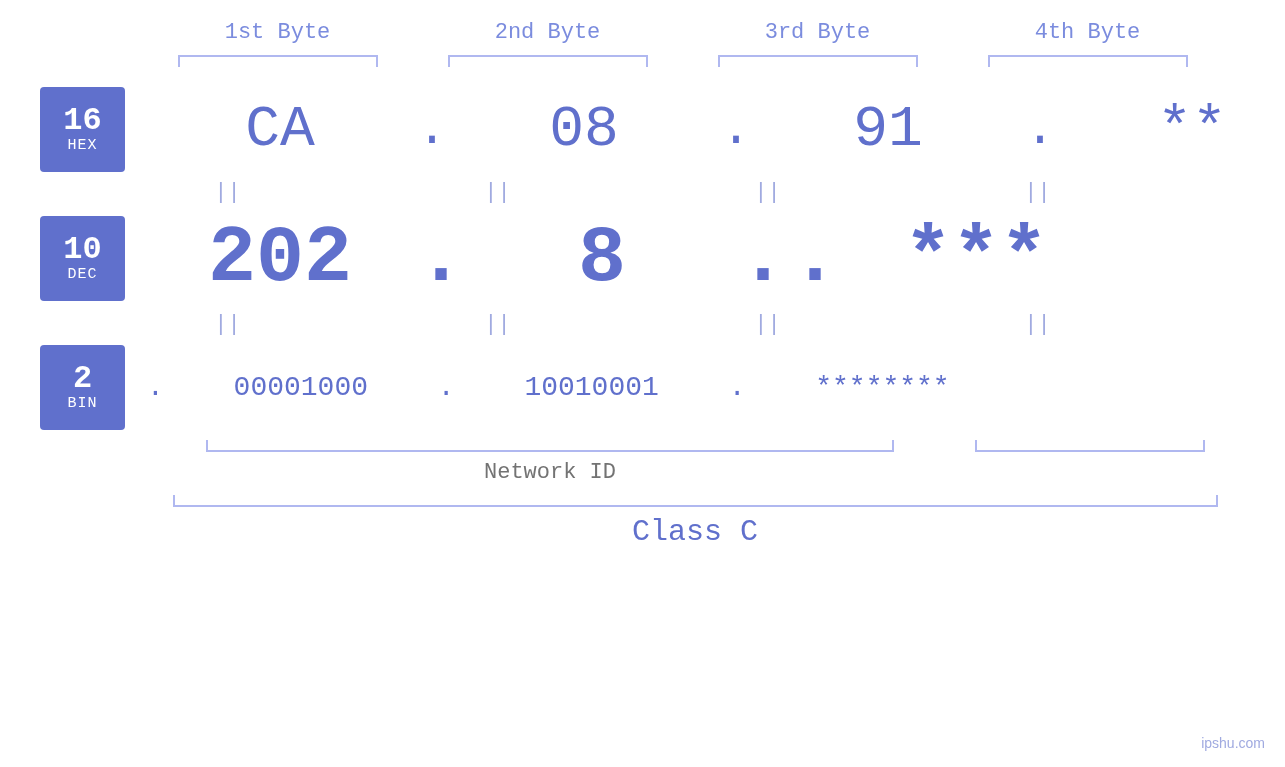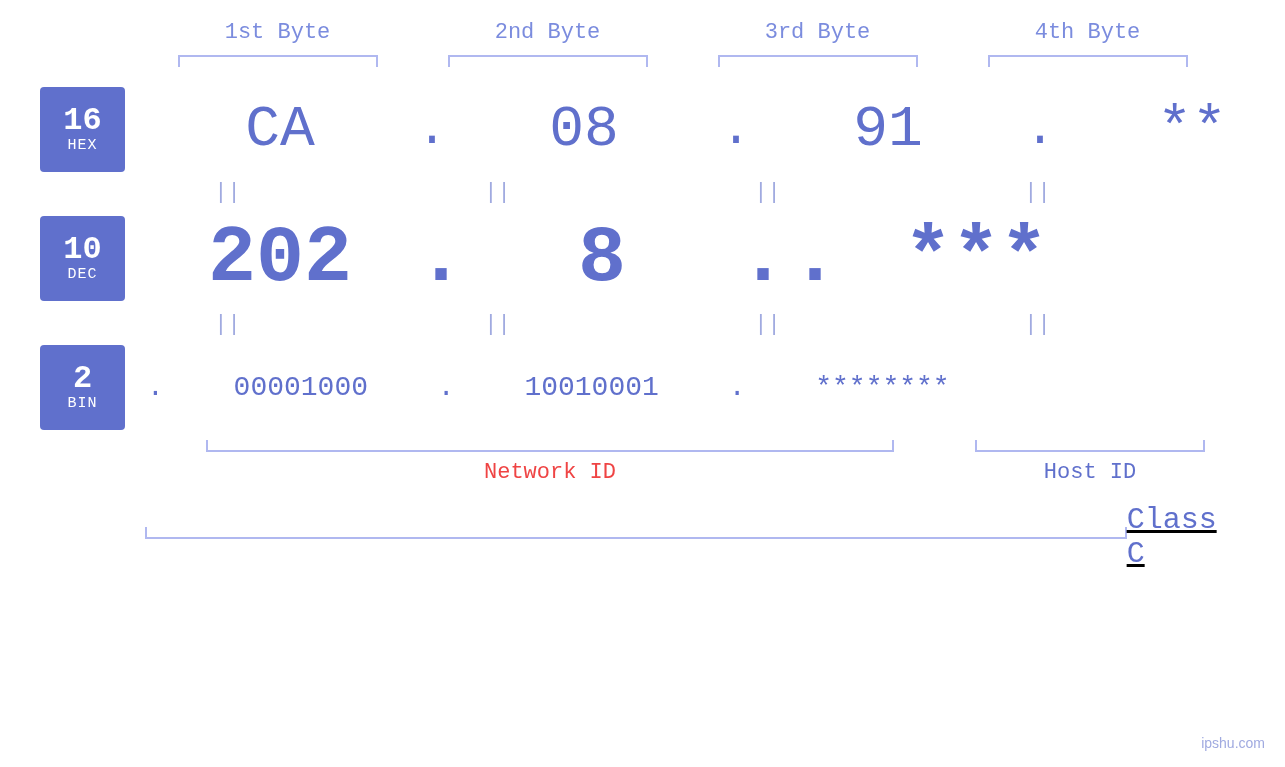--- a/index.html
+++ b/index.html
@@ -195,42 +195,41 @@
 
     .network-host-labels {
       display: flex;
       width: 100%;
       margin-top: 8px;
     }
 
     .network-label {
       flex: 0 0 810px;
       text-align: center;
-      color: #ef4444;
+      color: #737373;
       font-size: 22px;
       font-family: 'Courier New', Courier, monospace;
     }
 
     .host-label {
       flex: 0 0 270px;
       text-align: center;
       color: #6070cc;
       font-size: 22px;
       font-family: 'Courier New', Courier, monospace;
     }
 
     
     .class-section {
       display: flex;
       width: calc(100% - 105px);
       margin-left: 105px;
       margin-top: 10px;
-      flex-direction: row;
-      align-items: center;
-      text-decoration: underline;
+      flex-direction: column;
+      align-items: center;
     }
 
     .class-bracket-line {
       width: 95%;
       height: 12px;
       border-bottom: 2px solid #b0b8f0;
       border-left: 2px solid #b0b8f0;
       border-right: 2px solid #b0b8f0;
     }
 
@@ -362,21 +361,20 @@
     <div class="bracket-bottom-row">
       <div class="network-bracket">
         <div class="bracket-bottom-line"></div>
       </div>
       <div class="host-bracket">
         <div class="bracket-bottom-line"></div>
       </div>
     </div>
     <div class="network-host-labels">
       <div class="network-label">Network ID</div>
-      <div class="host-label">Host ID</div>
     </div>
   </div>
 
   <div class="class-section">
     <div class="class-bracket-line"></div>
     <div class="class-label">Class C</div>
   </div>
 
   <div class="watermark">ipshu.com</div>
 

